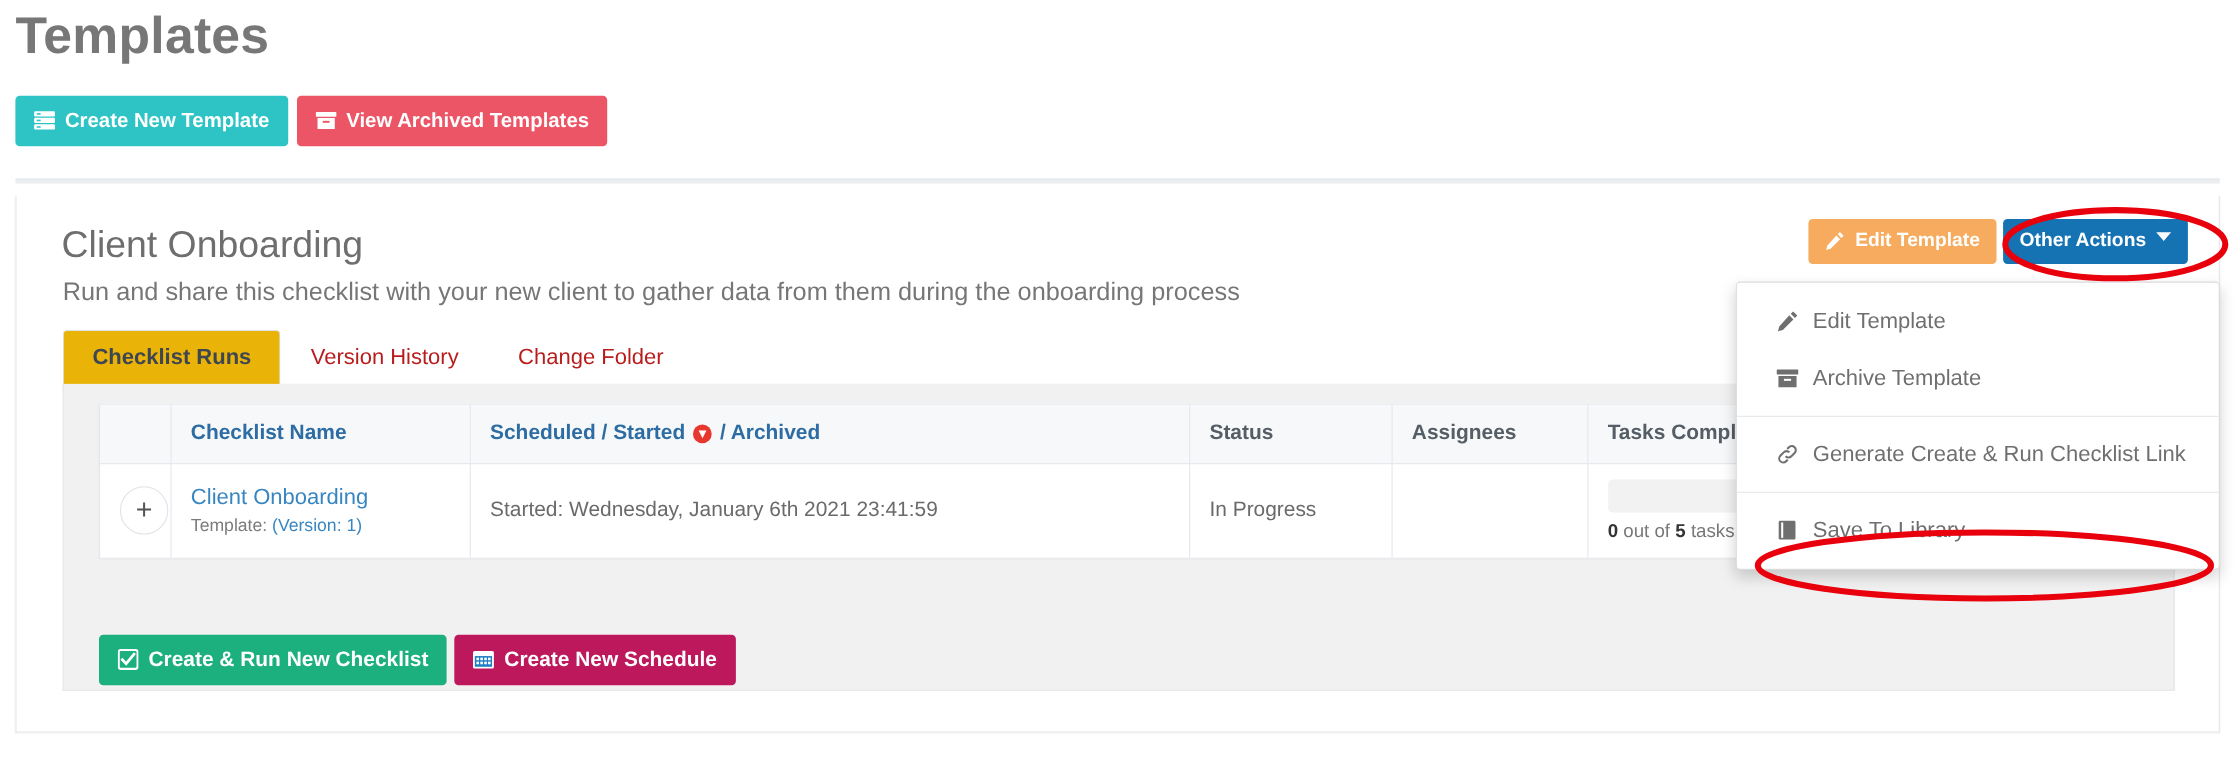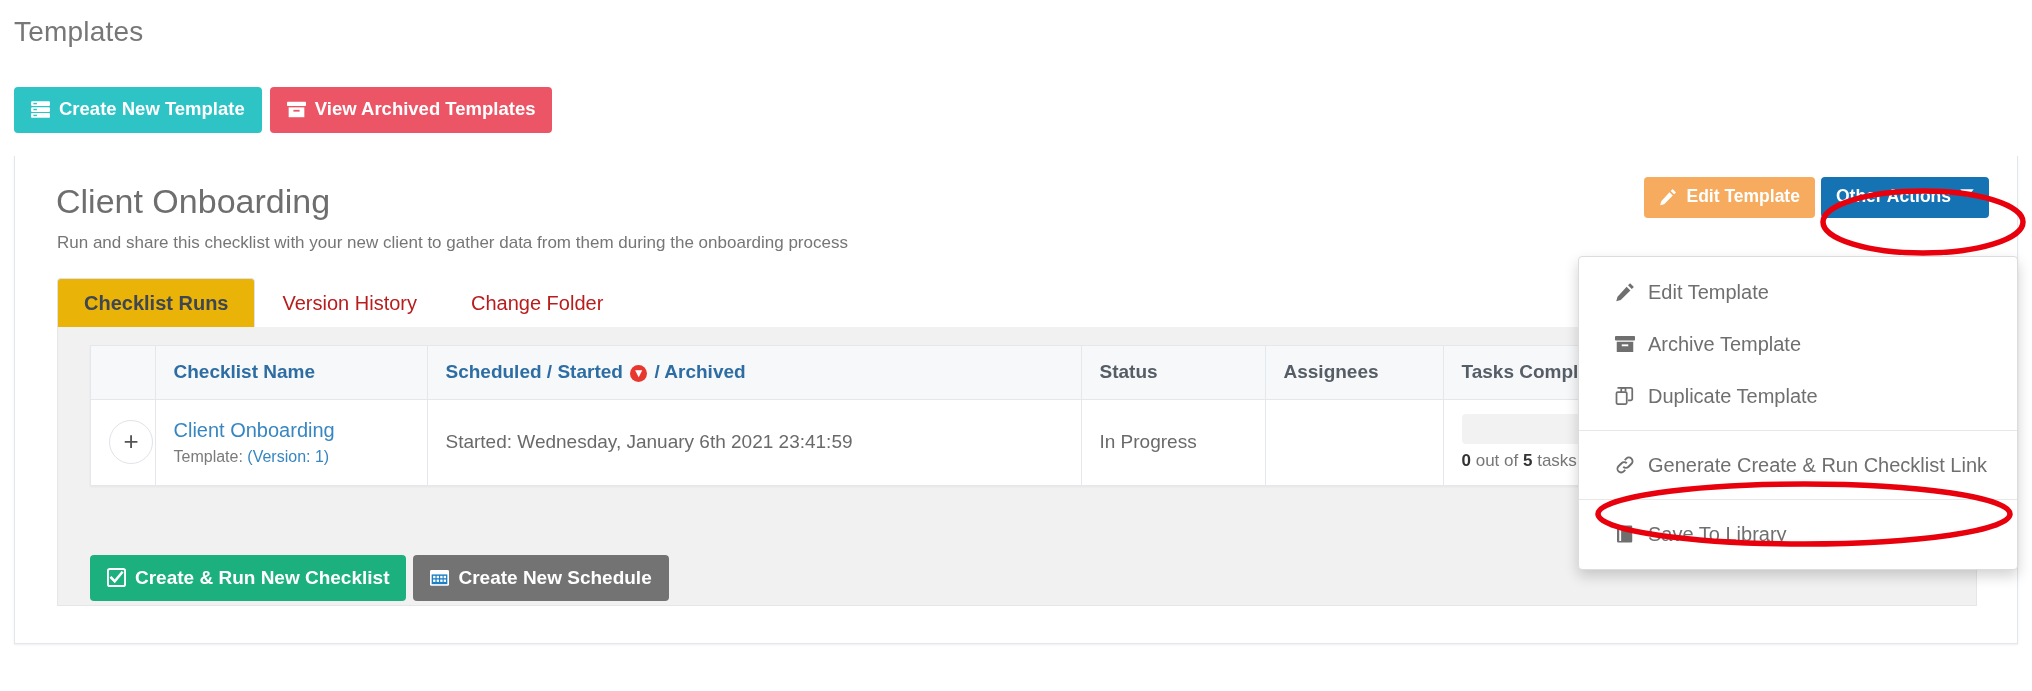--- a/index.html
+++ b/index.html
@@ -14,22 +14,22 @@
     position: relative;
     width: 2032px;
     height: 691px;
     background: #ffffff;
   }
 
   
   .page-title {
     position: absolute;
     left: 14px; top: 8px;
-    font-size: 28px;
-    font-weight: 400;
+    font-size: 47px;
+    font-weight: 700;
     color: #777777;
     letter-spacing: .2px;
     line-height: 48px;
   }
   .top-buttons {
     position: absolute;
     left: 14px; top: 87px;
     display: flex;
     gap: 8px;
   }
@@ -44,31 +44,31 @@
     font-weight: bold;
     line-height: 1;
     padding: 13px 17px 14px 17px;
     cursor: pointer;
     font-family: "Liberation Sans", sans-serif;
     white-space: nowrap;
   }
   .btn-teal   { background: #2ec4c6; }
   .btn-red    { background: #ec5565; }
   .btn-green  { background: #1bb07d; }
-  .btn-blue   { background: #737373; }
+  .btn-blue   { background: #be185d; }
   .btn-orange { background: #f5a council; }
   .btn-orange { background: #f6ab5e; }
   .btn-darkblue { background: #1573b3; }
 
   .btn svg { display: block; flex: 0 0 auto; }
 
   
   .card {
     position: absolute;
-    left: 14px; top: 156px;
+    left: 14px; top: 178px;
     width: 2004px;
     height: 488px;
     background: #ffffff;
     border: 1px solid #e3e6ea;
     border-top: none;
     box-shadow: 0 1px 2px rgba(0,0,0,.07);
   }
   .card-topline {
     position: absolute;
     left: 14px; top: 162px;
@@ -80,21 +80,21 @@
     position: absolute;
     left: 41px; top: 24px;
     font-size: 34px;
     font-weight: 400;
     color: #6e6e6e;
     line-height: 42px;
   }
   .card-sub {
     position: absolute;
     left: 42px; top: 76px;
-    font-size: 17px;
+    font-size: 23px;
     color: #767676;
     line-height: 22px;
   }
 
   .card-actions {
     position: absolute;
     right: 28px; top: 21px;
     display: flex;
     gap: 6px;
   }
@@ -472,30 +472,20 @@
       <span>
         <svg width="20" height="20" viewBox="0 0 16 16" fill="#6f6f6f" aria-hidden="true">
           <rect x="0" y="1.6" width="16" height="3.5" rx="0.7"></rect>
           <path d="M1.4 6.2h13.2v8.2H1.4z"></path>
           <rect x="5.4" y="8.3" width="5.2" height="1.5" fill="#ffffff"></rect>
         </svg>
       </span>
       <span>Archive Template</span>
     </div>
 
-    <div class="dd-item">
-      <span>
-        <svg width="20" height="20" viewBox="0 0 16 16" fill="none" stroke="#6f6f6f" stroke-width="1.4" aria-hidden="true">
-          <path d="M2 1.4h6.4v3"></path>
-          <rect x="1.2" y="4.8" width="8.2" height="9.6" rx="1"></rect>
-          <path d="M5 4.8V2.6a1.2 1.2 0 011.2-1.2h6.4a1.2 1.2 0 011.2 1.2v7.6a1.2 1.2 0 01-1.2 1.2h-2.2"></path>
-        </svg>
-      </span>
-      <span>Duplicate Template</span>
-    </div>
 
     <div class="dd-divider"></div>
 
     <div class="dd-item">
       <span>
         <svg width="20" height="20" viewBox="0 0 16 16" fill="none" stroke="#6f6f6f" stroke-width="1.5" aria-hidden="true">
           <path d="M6.6 9.4a2.9 2.9 0 004.2 0l2.4-2.4a2.9 2.9 0 10-4.2-4.1L7.8 4.1"></path>
           <path d="M9.4 6.6a2.9 2.9 0 00-4.2 0L2.8 9a2.9 2.9 0 104.2 4.1l1.2-1.2"></path>
         </svg>
       </span>

